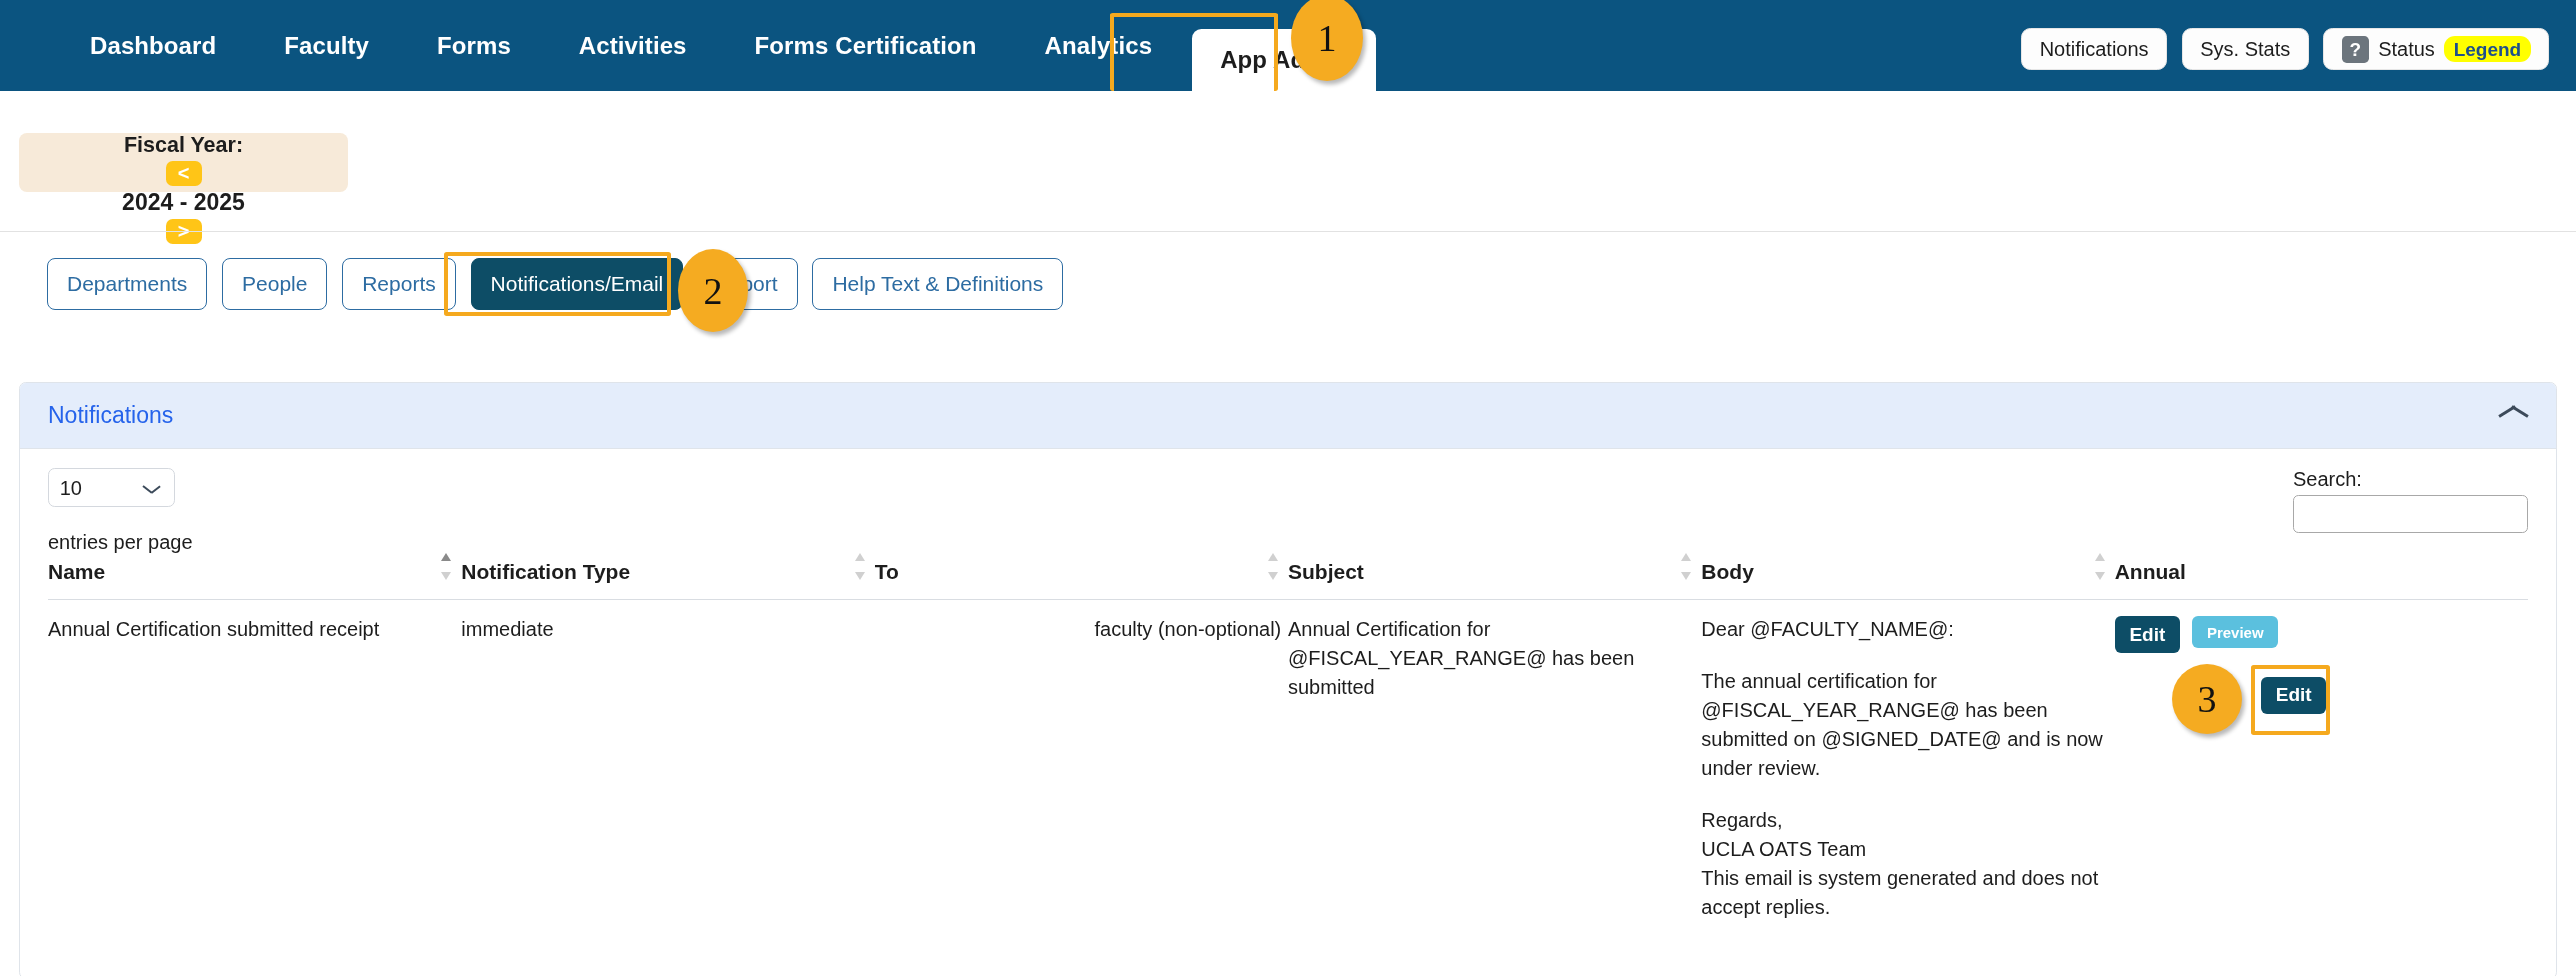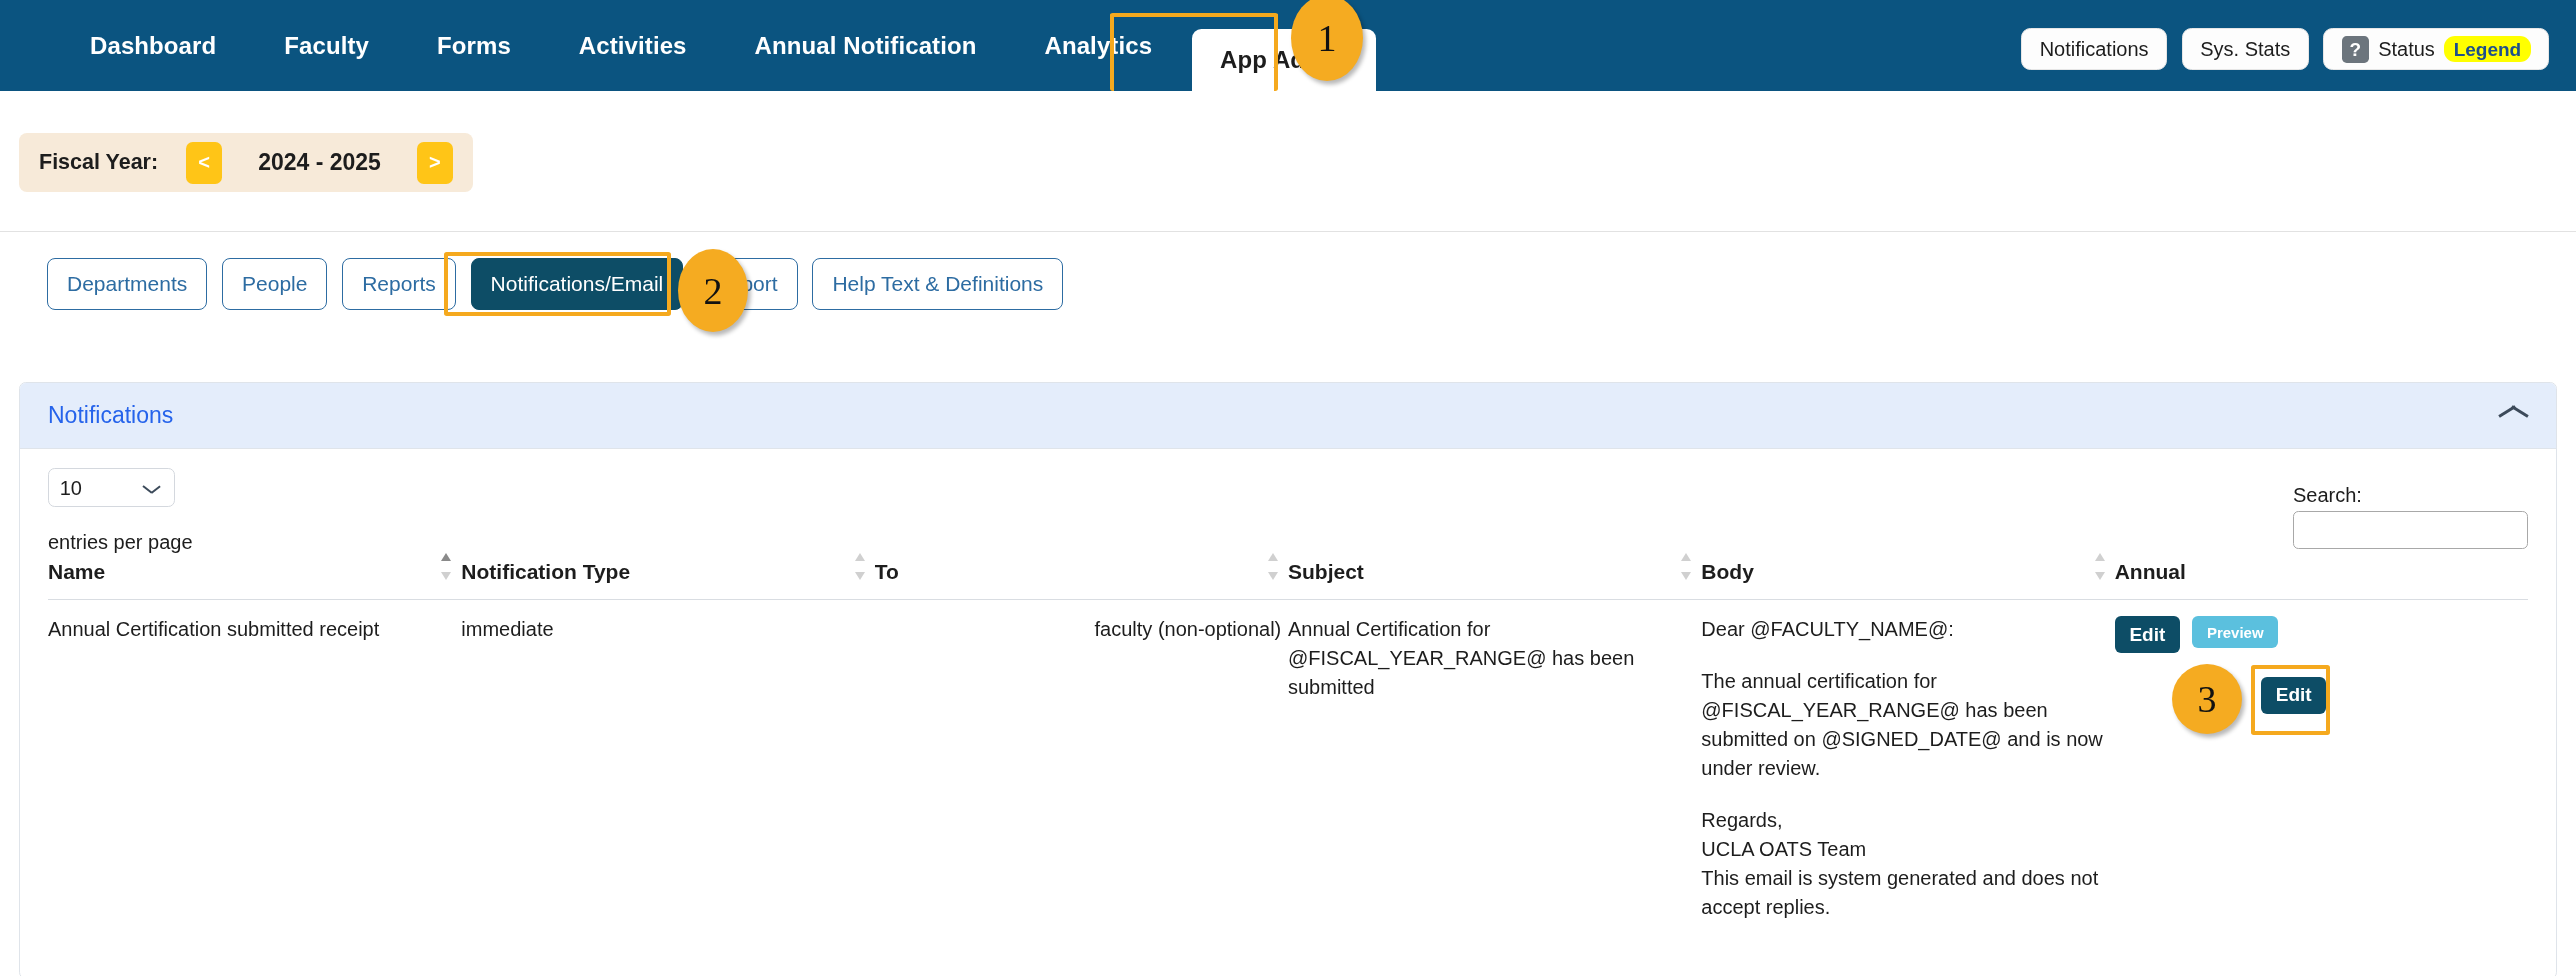--- a/index.html
+++ b/index.html
@@ -105,22 +105,23 @@
   
   .fy-bar {
     position: absolute;
     left: 19px; top: 133px;
     height: 59px;
     background: #f7ead9;
     border-radius: 8px;
     display: flex;
     align-items: center;
     padding: 0 20px;
-    gap: 28px;
+    gap: 3px;
     min-width: 329px;
+    flex-direction: column;
   }
   .fy-label {
     font-size: 21.5px;
     font-weight: bold;
     color: #1d1d1d;
   }
   .fy-arrow {
     background: #ffc517;
     border: none;
     border-radius: 6.7px;
@@ -259,21 +260,21 @@
     color: #1d1d1d;
     margin-top: 4px;
   }
   .search-box {
     display: flex;
     flex-direction: column;
     align-items: flex-start;
     gap: 4px;
     width: 235px;
   }
-  .search-label { font-size: 20px; color: #1d1d1d; margin-top: 16px; }
+  .search-label { font-size: 20px; color: #1d1d1d; }
   input.search-input {
     width: 235px; height: 38px;
     border: 0.7px solid #a8a8a8;
     border-radius: 5.4px;
     background: #ffffff;
     font-size: 19px;
     padding: 0 8px;
     font-family: "Liberation Sans", sans-serif;
   }
 
@@ -388,21 +389,21 @@
 </style>
 </head>
 <body>
 
 <div class="topbar">
   <div class="nav-left">
     <div class="nav-item">Dashboard</div>
     <div class="nav-item">Faculty</div>
     <div class="nav-item">Forms</div>
     <div class="nav-item">Activities</div>
-    <div class="nav-item">Annual Notification</div>
+    <div class="nav-item">Forms Certification</div>
     <div class="nav-item">Analytics</div>
     <div class="nav-active-wrap">
       <div class="nav-item active">App Admin</div>
     </div>
   </div>
 
   <div class="nav-right">
     <div class="pill-btn">Notifications</div>
     <div class="pill-btn">Sys. Stats</div>
     <div class="pill-btn status-btn">

